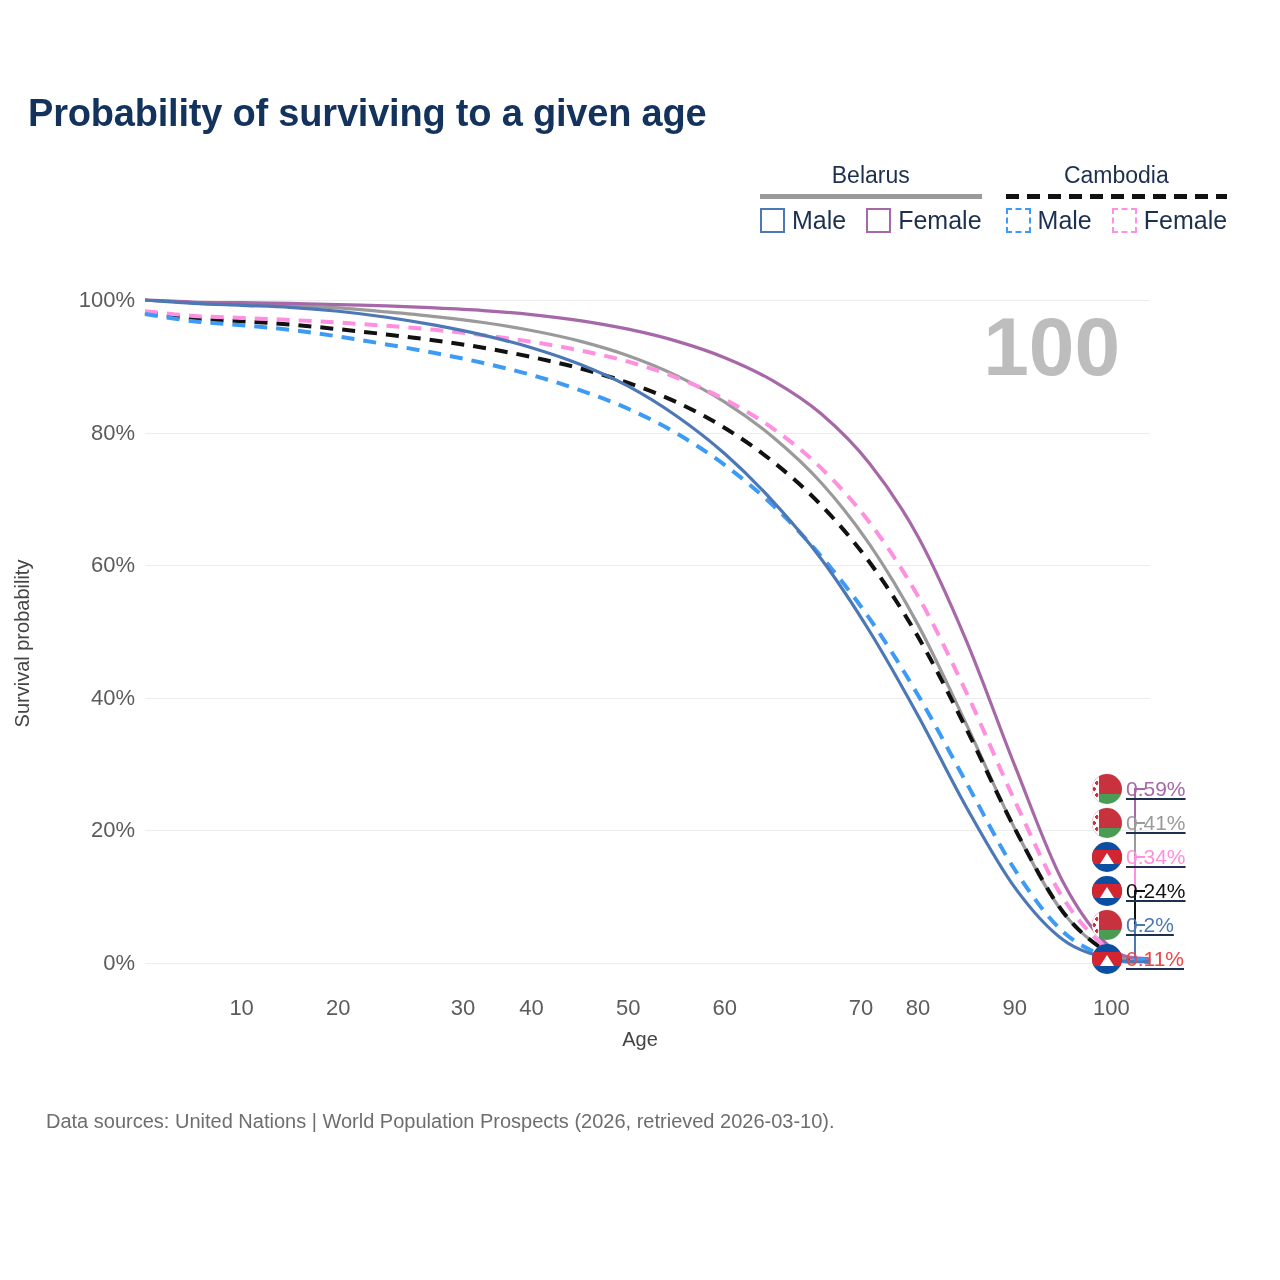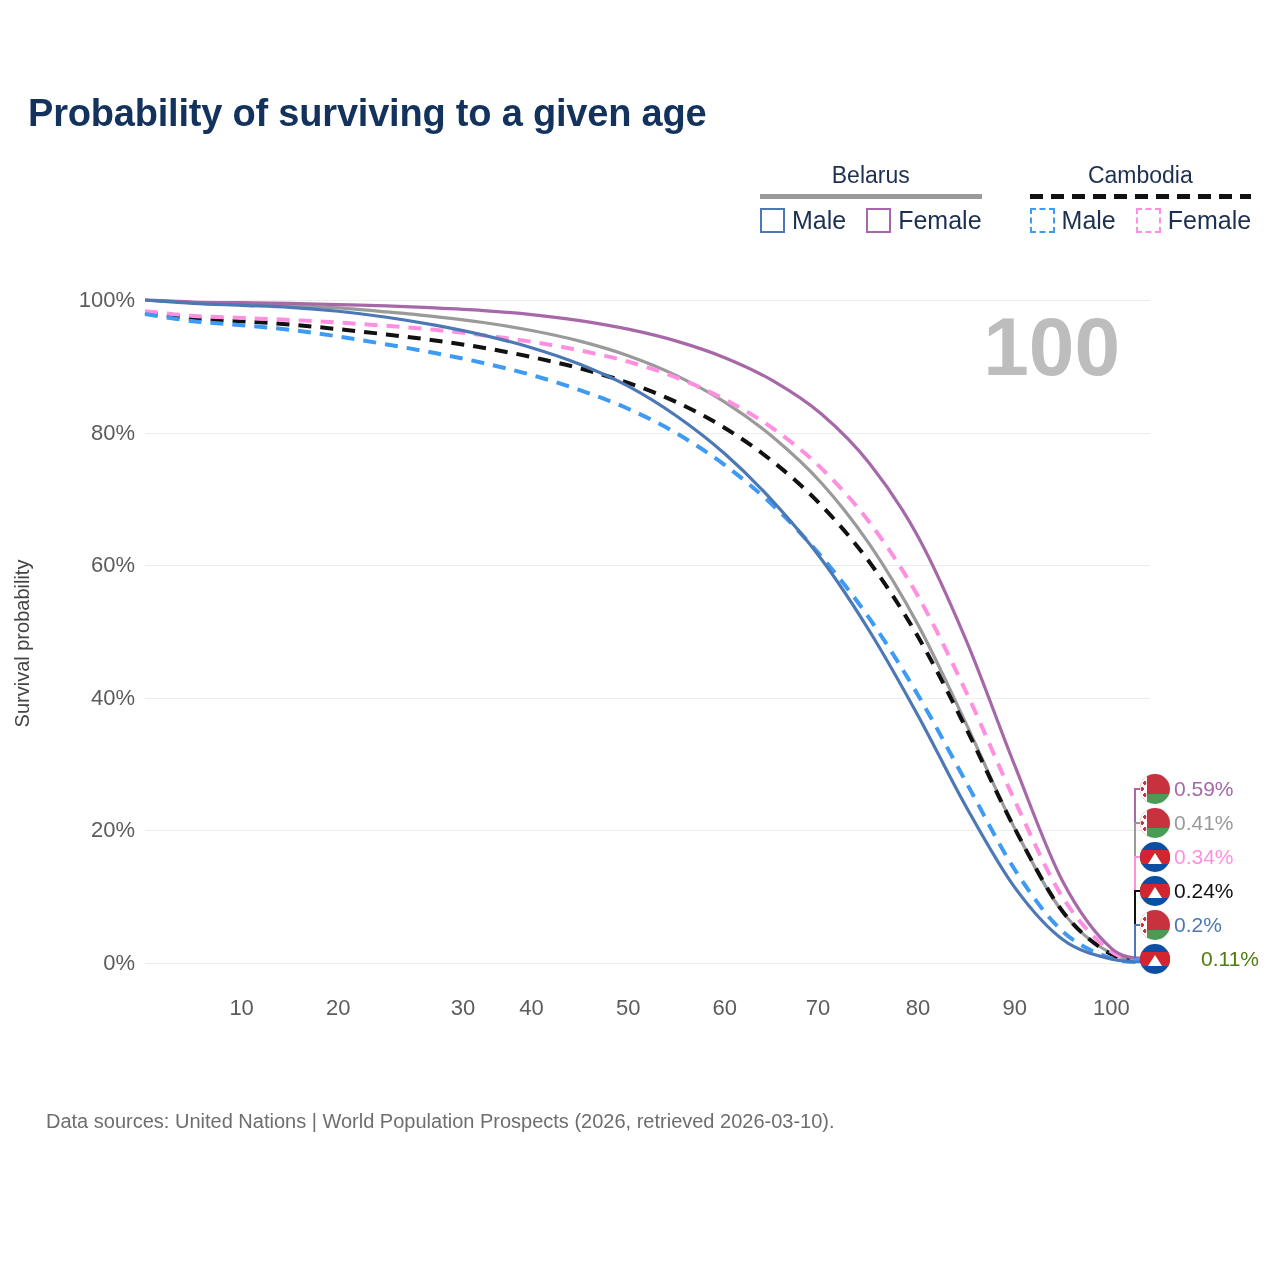--- a/index.html
+++ b/index.html
@@ -14,21 +14,21 @@
   #chart-root{position:relative;width:1280px;height:1280px;}
 
   .title{
     position:absolute;left:28px;top:92px;
     font-size:38px;font-weight:bold;color:#13325c;
     letter-spacing:-0.2px;white-space:nowrap;
   }
 
   
   .legend{position:absolute;left:760px;top:162px;width:500px;}
-  .legend-groups{display:flex;gap:48px;}
+  .legend-groups{display:flex;gap:24px;}
   .lgroup{display:flex;flex-direction:column;}
   .lgroup-head{
     font-size:23px;color:#1d3050;text-align:center;
     padding-bottom:2px;white-space:nowrap;
   }
   .lg-rule{height:5px;margin:3px 0 7px 0;width:100%;}
   .lg-rule.solid{background:#9a9a9a;}
   .lg-rule.dashed{
     background:repeating-linear-gradient(to right,#111 0 13px,transparent 13px 21px);
   }
@@ -57,21 +57,21 @@
   .xticks{position:absolute;left:145px;top:995px;width:1005px;height:30px;text-decoration:underline;}
   .xtick-lbl{position:absolute;font-size:22px;color:#5c5c5c;transform:translateX(-50%);}
   .xlabel{
     position:absolute;left:0;top:1028px;width:1280px;
     text-align:center;font-size:20px;color:#444;
   }
 
   svg.curves{position:absolute;left:0;top:0;width:1005px;height:663px;overflow:visible;}
 
   
-  .endlabels{position:absolute;left:1140px;top:772px;width:140px;}
+  .endlabels{position:absolute;left:1092px;top:772px;width:140px;text-decoration:underline;}
   .endrow{display:flex;align-items:center;height:34px;gap:4px;}
   .flag{
     width:30px;height:30px;border-radius:50%;
     position:relative;overflow:hidden;flex:none;
     box-shadow:0 0 0 0.5px rgba(0,0,0,0.08);
   }
   .flag-by .by-red{position:absolute;left:0;top:0;width:100%;height:66%;background:#c8313e;}
   .flag-by .by-green{position:absolute;left:0;top:66%;width:100%;height:34%;background:#4a9b54;}
   .flag-by .by-orn{
     position:absolute;left:0;top:0;width:22%;height:100%;background:#ffffff;
@@ -168,25 +168,26 @@
       </svg>
   </div>
 
   <div class="xticks" id="xticks">
       <div class="xtick-lbl" style="left: 96.6346px;">10</div>
       <div class="xtick-lbl" style="left: 193.269px;">20</div>
       <div class="xtick-lbl" style="left: 298px; margin-left: 20px;">30</div>
       <div class="xtick-lbl" style="left: 386.538px;">40</div>
       <div class="xtick-lbl" style="left: 483.173px;">50</div>
       <div class="xtick-lbl" style="left: 579.808px;">60</div>
-      <div class="xtick-lbl" style="left: 673px; text-align: center;">70</div>
+      <div class="xtick-lbl" style="left: 716px; text-align: center;">70</div>
       <div class="xtick-lbl" style="left: 773.077px;">80</div>
       <div class="xtick-lbl" style="left: 869.712px;">90</div>
       <div class="xtick-lbl" style="left: 966.346px;">100</div>
     </div>
+  <div class="xlabel">Age</div>
 
   <svg class="leaders" id="leaders">
       <path d="M 50 17.0 L 40 17.0 L 40 187.7 L 48 187.7" fill="none" stroke="#A668A8" stroke-width="2"></path>
       <path d="M 50 51.0 L 40 51.0 L 40 187.7 L 48 187.7" fill="none" stroke="#9a9a9a" stroke-width="2"></path>
       <path d="M 50 85.0 L 40 85.0 L 40 187.7 L 48 187.7" fill="none" stroke="#FF8FE0" stroke-width="2"></path>
       <path d="M 50 119.0 L 40 119.0 L 40 187.7 L 48 187.7" fill="none" stroke="#111111" stroke-width="2"></path>
       <path d="M 50 153.0 L 40 153.0 L 40 187.7 L 48 187.7" fill="none" stroke="#4C78B5" stroke-width="2"></path>
       <path d="M 50 187.0 L 40 187.0 L 40 187.7 L 48 187.7" fill="none" stroke="#3D9BF5" stroke-width="2"></path>
     </svg>
   <div class="endlabels" id="endlabels">
@@ -229,21 +230,21 @@
           <span class="by-orn"></span>
         </span>
         <span class="endval" style="color: rgb(76, 120, 181);">0.2%</span>
       </div>
       <div class="endrow">
         <span class="flag flag-kh">
           <span class="kh-blue"></span>
           <span class="kh-red"></span>
           <span class="kh-temple"></span>
         </span>
-        <span class="endval" style="color: #4d7c0f; margin-left: 27px;">0.11%</span>
+        <span class="endval" style="color: #ef4444;">0.11%</span>
       </div>
     </div>
 
   <div class="footer">
     <div>Data sources: United Nations | World Population Prospects (2026, retrieved 2026-03-10).</div>
   </div>
 
 </div>
 
 </body></html>

